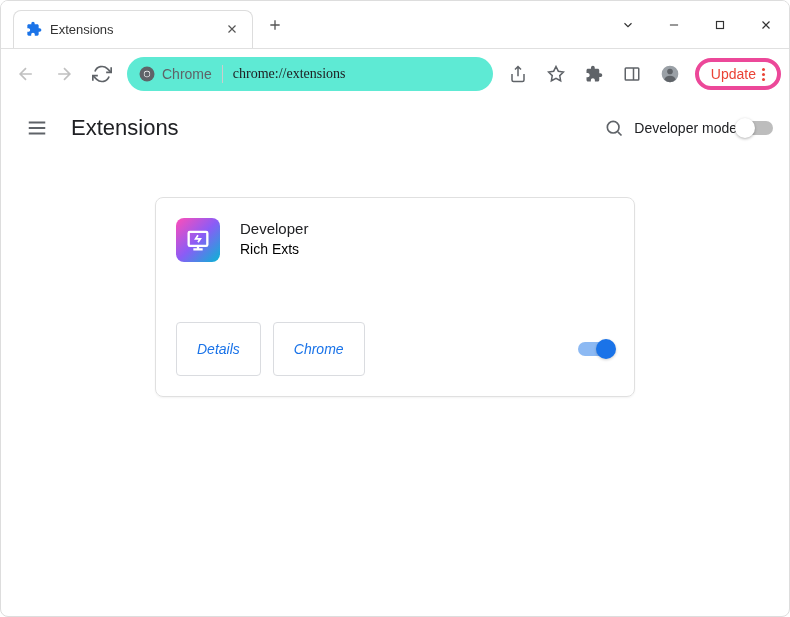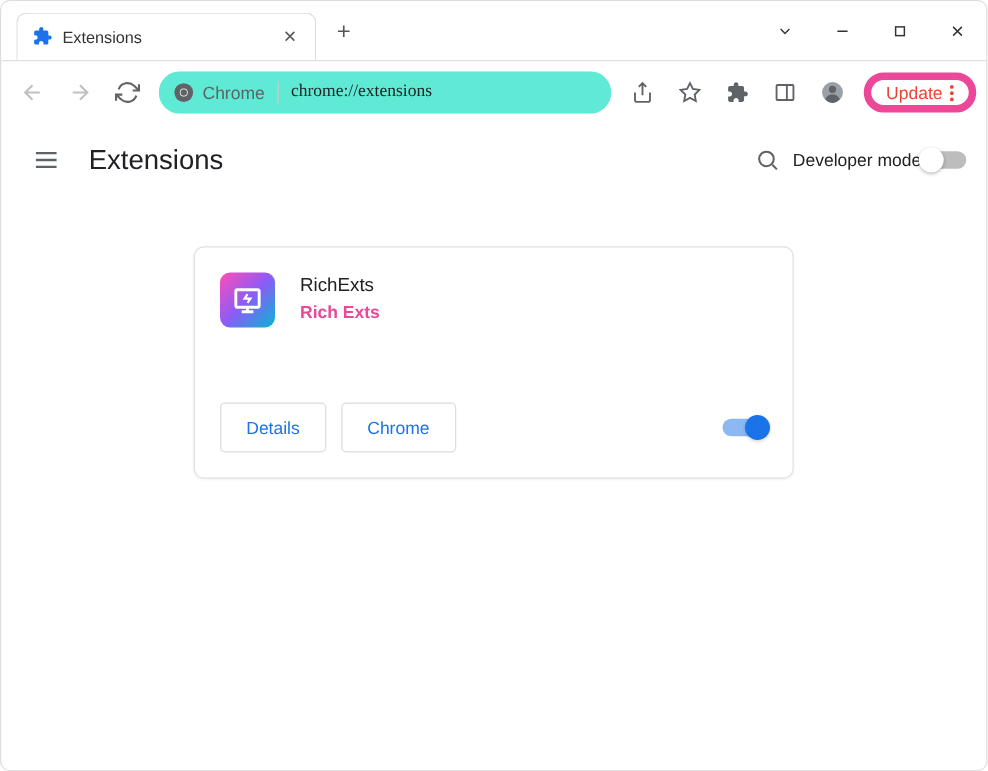--- a/index.html
+++ b/index.html
@@ -16,42 +16,42 @@
     .wc svg { width: 14px; height: 14px; }
     
     .toolbar { height: 50px; display: flex; align-items: center; padding: 0 8px; gap: 4px; }
     .nav-btn { width: 34px; height: 34px; display: flex; align-items: center; justify-content: center; border-radius: 50%; cursor: pointer; color: #5f6368; }
     .nav-btn.disabled { color: #c0c0c0; }
     .addrbar { flex: 1; height: 34px; background: #5eead4; border: 1px solid transparent; display: flex; align-items: center; padding: 0 10px; border-radius: 17px; margin: 0 4px; }
     .addr-chip { display: flex; align-items: center; gap: 6px; font-size: 14px; color: #5f6368; }
     .addr-divider { width: 1px; height: 18px; background: #ccc; margin: 0 10px; }
     .addr-url { font-size: 14px; color: #202124; font-family: Liberation Serif, serif; }
     .icon-btn { width: 34px; height: 34px; display: flex; align-items: center; justify-content: center; border-radius: 50%; cursor: pointer; color: #5f6368; }
-    .update-button { height: 32px; border: 6px solid #ec4899; color: #ea4335; border-radius: 16px; padding: 0 12px; display: flex; align-items: center; font-size: 14px; cursor: pointer; gap: 6px; margin-left: 4px; }
+    .update-button { height: 32px; border: 4px solid #ec4899; color: #ea4335; border-radius: 16px; padding: 0 12px; display: flex; align-items: center; font-size: 14px; cursor: pointer; gap: 6px; margin-left: 4px; }
     .update-dots { display: flex; flex-direction: column; gap: 2px; }
     .update-dots span { width: 3px; height: 3px; border-radius: 50%; background: #ea4335; }
     
     .content { position: relative; height: calc(100% - 98px); }
     
     .page-header { height: 58px; display: flex; align-items: center; padding: 0 16px; gap: 14px; }
     .menu-btn { width: 40px; height: 40px; display: flex; align-items: center; justify-content: center; cursor: pointer; color: #5f6368; border-radius: 50%; }
     .page-title { font-size: 22px; font-weight: 500; color: #202124; }
     .header-right { margin-left: auto; display: flex; align-items: center; }
     .dev-label { font-size: 14px; color: #202124; }
     .toggle { width: 36px; height: 14px; background: #bdbdbd; border-radius: 7px; position: relative; cursor: pointer; }
     .toggle-thumb { width: 20px; height: 20px; background: #fff; border-radius: 50%; position: absolute; top: -3px; left: -2px; box-shadow: 0 1px 3px rgba(0,0,0,0.3); }
     
     .ext-card { width: 480px; margin: 40px auto 0; border: 1px solid #e0e0e0; border-radius: 8px; padding: 20px; box-shadow: 0 1px 2px rgba(0,0,0,0.05); }
     .ext-top { display: flex; gap: 20px; margin-bottom: 60px; }
     .ext-icon { width: 44px; height: 44px; border-radius: 8px; background: linear-gradient(135deg, #ff4db8, #8b5cf6, #06b6d4); display: flex; align-items: center; justify-content: center; }
     .ext-info { padding-top: 2px; }
     .ext-name { font-size: 15px; color: #202124; margin-bottom: 4px; }
-    .ext-desc { font-size: 14px; color: #ec4899; font-weight: bold; }
+    .ext-desc { font-size: 14px; color: #000000; }
     .ext-bottom { display: flex; align-items: center; gap: 12px; }
-    .action-btn { height: 40px; padding: 0 20px; border: 1px solid #dadce0; border-radius: 4px; background: #fff; color: #1a73e8; font-size: 14px; font-weight: 500; cursor: pointer; }
+    .action-btn { height: 54px; padding: 0 20px; border: 1px solid #dadce0; border-radius: 4px; background: #fff; color: #1a73e8; font-size: 14px; font-weight: 500; cursor: pointer; font-style: italic; }
     .toggle-on { width: 36px; height: 14px; background: rgba(26,115,232,0.5); border-radius: 7px; position: relative; cursor: pointer; margin-left: auto; }
     .toggle-on .toggle-thumb-on { width: 20px; height: 20px; background: #1a73e8; border-radius: 50%; position: absolute; top: -3px; right: -2px; box-shadow: 0 1px 3px rgba(0,0,0,0.2); }
     
     .watermark { position: absolute; top: 50%; left: 50%; transform: translate(-50%, -50%); pointer-events: none; opacity: 0.06; }
     .watermark svg { width: 520px; }
   </style>
 </head>
 <body>
 
 <div class="titlebar">
@@ -189,21 +189,21 @@
   <div class="ext-card">
     <div class="ext-top">
       <div class="ext-icon">
         <svg width="28" height="28" viewBox="0 0 24 24" fill="none" stroke="#fff" stroke-width="2">
             <rect x="4" y="5" width="16" height="12" rx="1"></rect>
             <path d="M8 20h8M12 17v3"></path>
             <path d="M12 8l-2 3h4l-2 3" stroke-width="1.5"></path>
           </svg>
       </div>
       <div class="ext-info">
-        <div class="ext-name">RichExts</div>
+        <div class="ext-name">Developer</div>
         <div class="ext-desc">Rich Exts</div>
       </div>
     </div>
     <div class="ext-bottom">
       <button class="action-btn">Details</button>
       <button class="action-btn">Chrome</button>
       <div class="toggle-on">
           <div class="toggle-thumb-on"></div>
         </div>
     </div>

